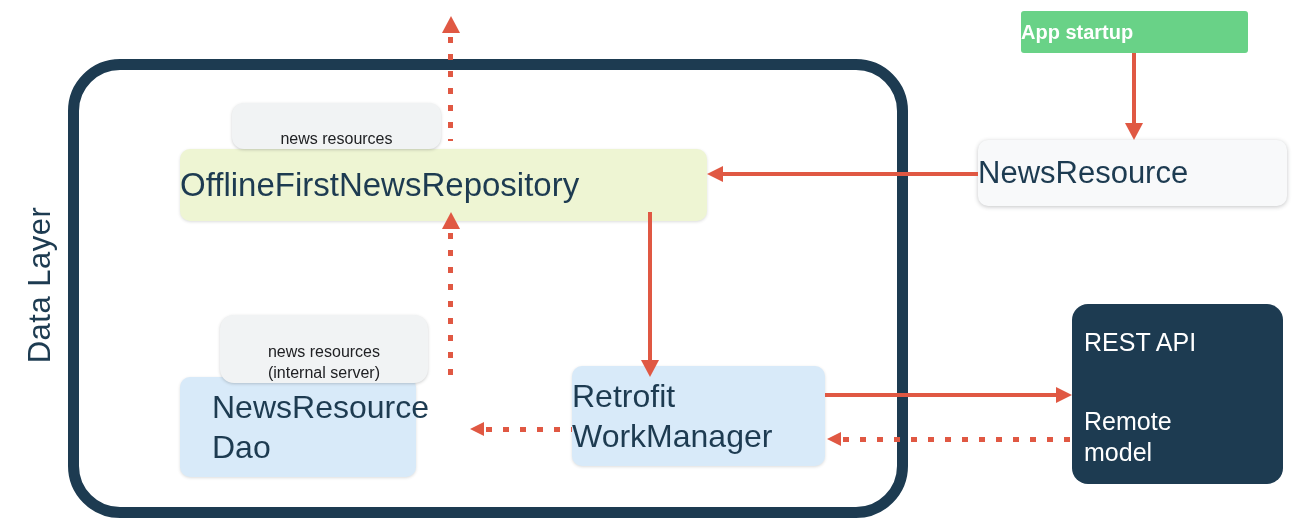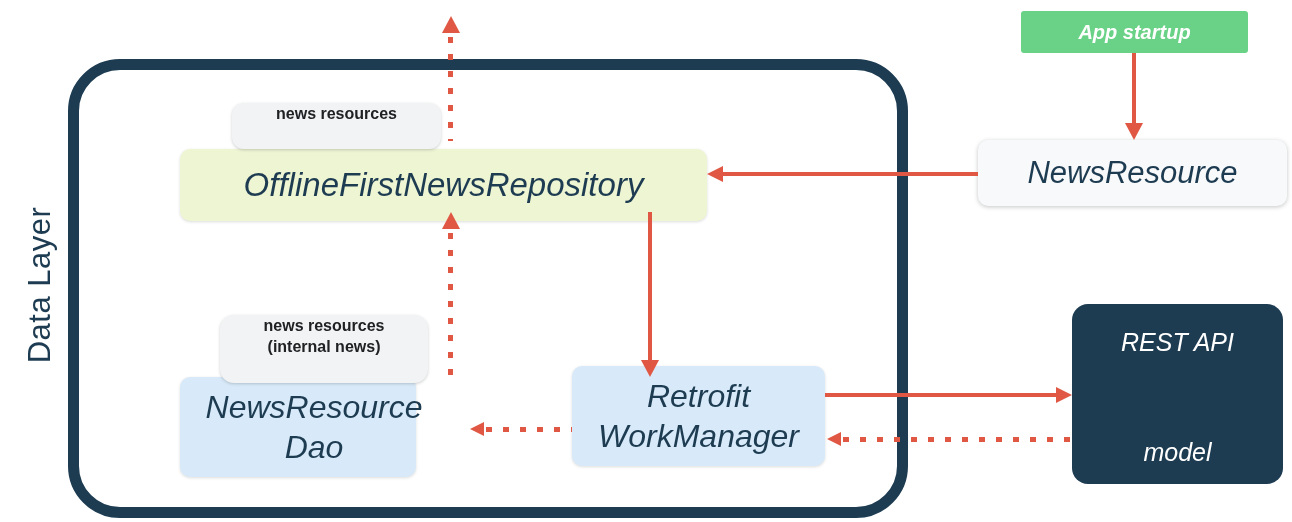--- a/index.html
+++ b/index.html
@@ -21,42 +21,41 @@
   .frame-label{
     position:absolute;left:-85px;top:263px;width:250px;height:44px;
     transform:rotate(-90deg);
     display:flex;align-items:center;justify-content:center;
     font-size:31px;color:var(--navy);font-weight:400;letter-spacing:.5px;
     z-index:2;
   }
   
   .node{
     position:absolute;box-sizing:border-box;z-index:3;
-    display:flex;flex-direction:column;align-items:center;justify-content:center;
+    display:flex;flex-direction:column;align-items:flex-start;justify-content:center;
     color:var(--navy);text-align:center;
     box-shadow:0 1px 3px rgba(60,64,67,.18);
-    font-style:italic;
   }
   .node .big{font-size:32px;line-height:40px;}
   .repo{left:180px;top:149px;width:527px;height:72px;border-radius:10px;background:var(--repo_fill);font-size:33px;}
   .dao{left:180px;top:377px;width:236px;height:100px;border-radius:10px;background:var(--blue_fill);padding-left:32px;}
   .network{left:572px;top:366px;width:253px;height:100px;border-radius:10px;background:var(--blue_fill);}
   .workmanager{left:978px;top:140px;width:309px;height:66px;border-radius:10px;background:var(--panel_fill);font-size:31px;box-shadow:0 1px 4px rgba(60,64,67,.3);}
   .app-startup{left:1021px;top:11px;width:227px;height:42px;border-radius:3px;background:var(--green);
     color:#fff;font-size:20px;font-weight:bold;box-shadow:none;}
   .remote{left:1072px;top:304px;width:211px;height:180px;border-radius:16px;background:var(--navy);
     color:#fff;justify-content:flex-start;padding:24px 12px 16px;box-shadow:none;}
   .remote .title{font-size:25px;font-weight:500;}
   .remote .spacer{flex:1;}
   .remote .ln{font-size:25px;font-weight:500;line-height:31px;}
   
   .tag{
     position:absolute;z-index:4;background:var(--tag_fill);
-    display:flex;flex-direction:column;align-items:center;justify-content:flex-start;
-    color:var(--tag_text);font-weight:bold;font-size:16px;line-height:21px;text-align:center;
+    display:flex;flex-direction:column;align-items:center;justify-content:flex-end;
+    color:var(--tag_text);font-weight:normal;font-size:16px;line-height:21px;text-align:center;
     box-shadow:0 1px 3px rgba(60,64,67,.25);
   }
   .tag-top{left:232px;top:103px;width:209px;height:46px;border-radius:12px;}
   .tag-dao{left:220px;top:315px;width:208px;height:68px;border-radius:14px;}
   
   .arrow{position:absolute;z-index:5;}
   .vline{width:4px;background:var(--red);}
   .hline{height:4px;background:var(--red);}
   .vdots{width:5px;background-image:repeating-linear-gradient(180deg,var(--red) 0 6px,transparent 6px 17px);}
   .hdots{height:5px;background-image:repeating-linear-gradient(90deg,var(--red) 0 6px,transparent 6px 17px);}
@@ -77,21 +76,21 @@
 
   <div class="tag tag-top">
     <span>news resources</span>
   </div>
   <div class="node repo">
     <span>OfflineFirstNewsRepository</span>
   </div>
 
   <div class="tag tag-dao">
     <span>news resources</span>
-    <span>(internal news)</span>
+    <span>(internal server)</span>
   </div>
   <div class="node dao">
     <span class="big">NewsResource</span>
     <span class="big">Dao</span>
   </div>
 
   <div class="node network">
     <span class="big">Retrofit</span>
     <span class="big">WorkManager</span>
   </div>
@@ -100,20 +99,21 @@
     <span>NewsResource</span>
   </div>
 
   <div class="node app-startup">
     <span>App startup</span>
   </div>
 
   <div class="node remote">
     <span class="title">REST API</span>
     <span class="spacer"></span>
+    <span class="ln">Remote</span>
     <span class="ln">model</span>
   </div>
 
   <div class="arrow head head-up" style="left:442px;top:16px;"></div>
   <div class="arrow vdots" style="left:448px;top:37px;height:104px;"></div>
 
   <div class="arrow head head-up" style="left:442px;top:212px;"></div>
   <div class="arrow vdots" style="left:448px;top:233px;height:144px;"></div>
 
   <div class="arrow vline" style="left:648px;top:212px;height:149px;"></div>

